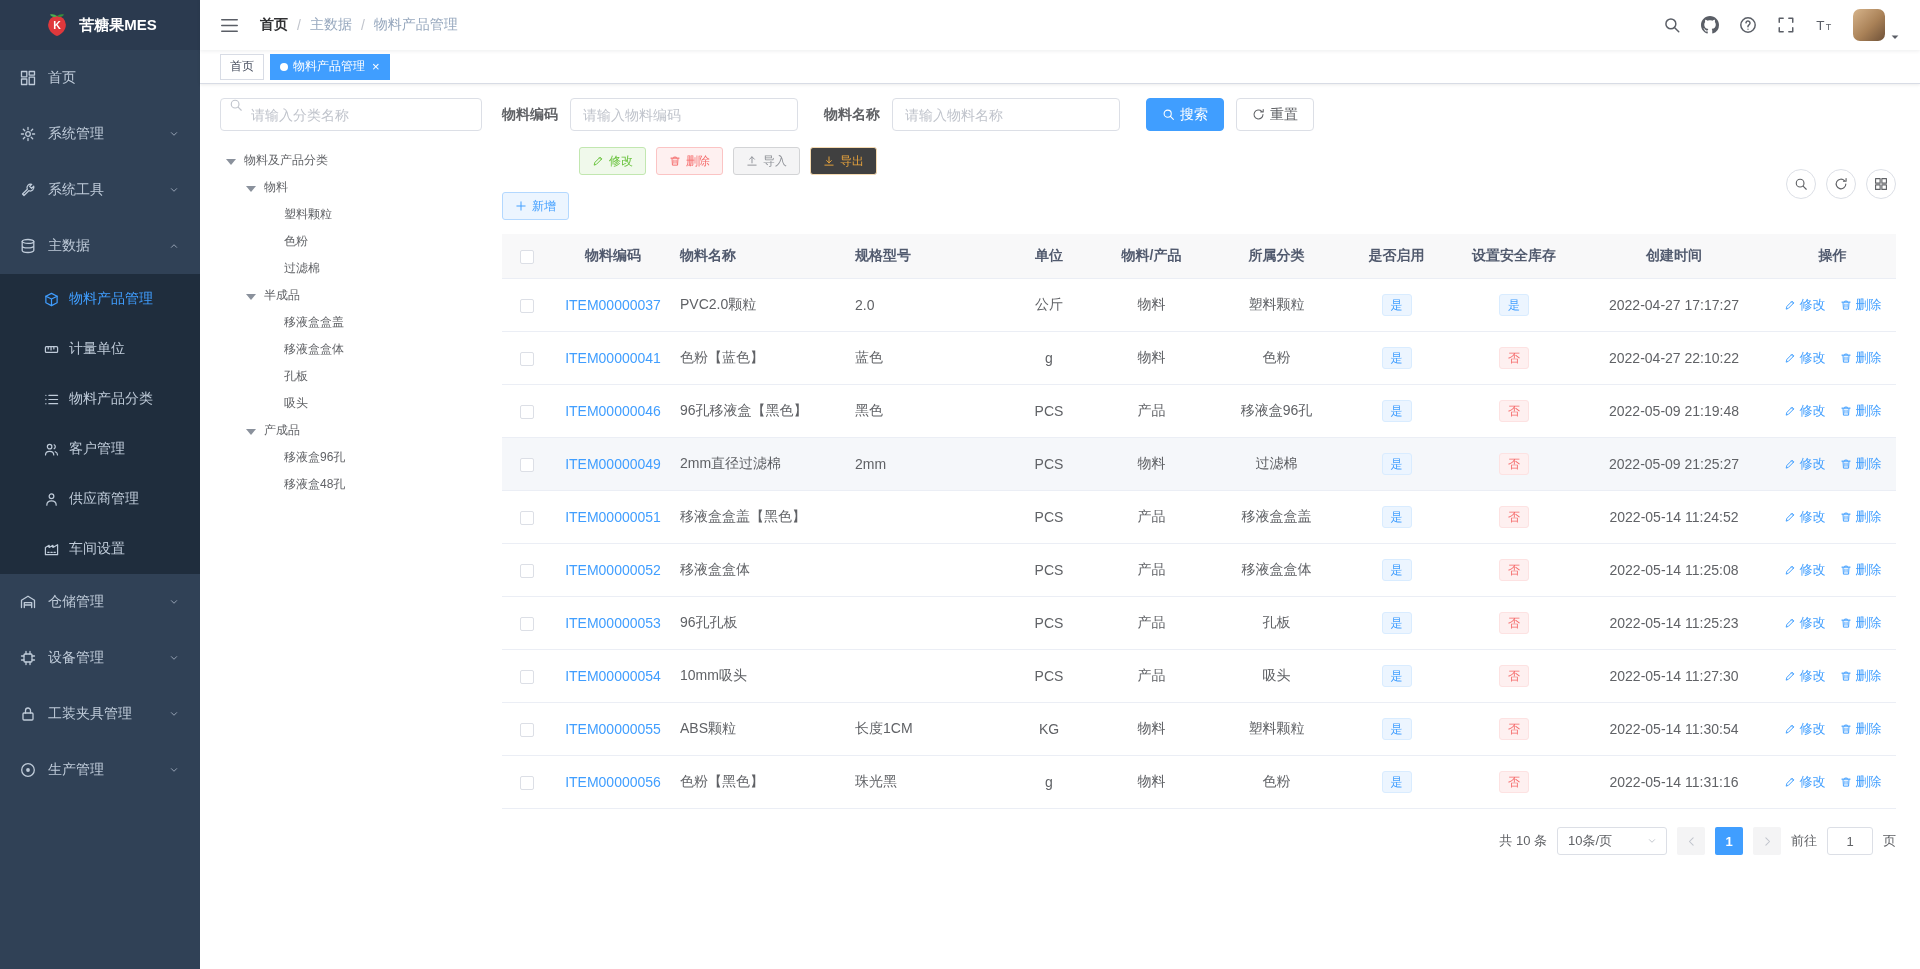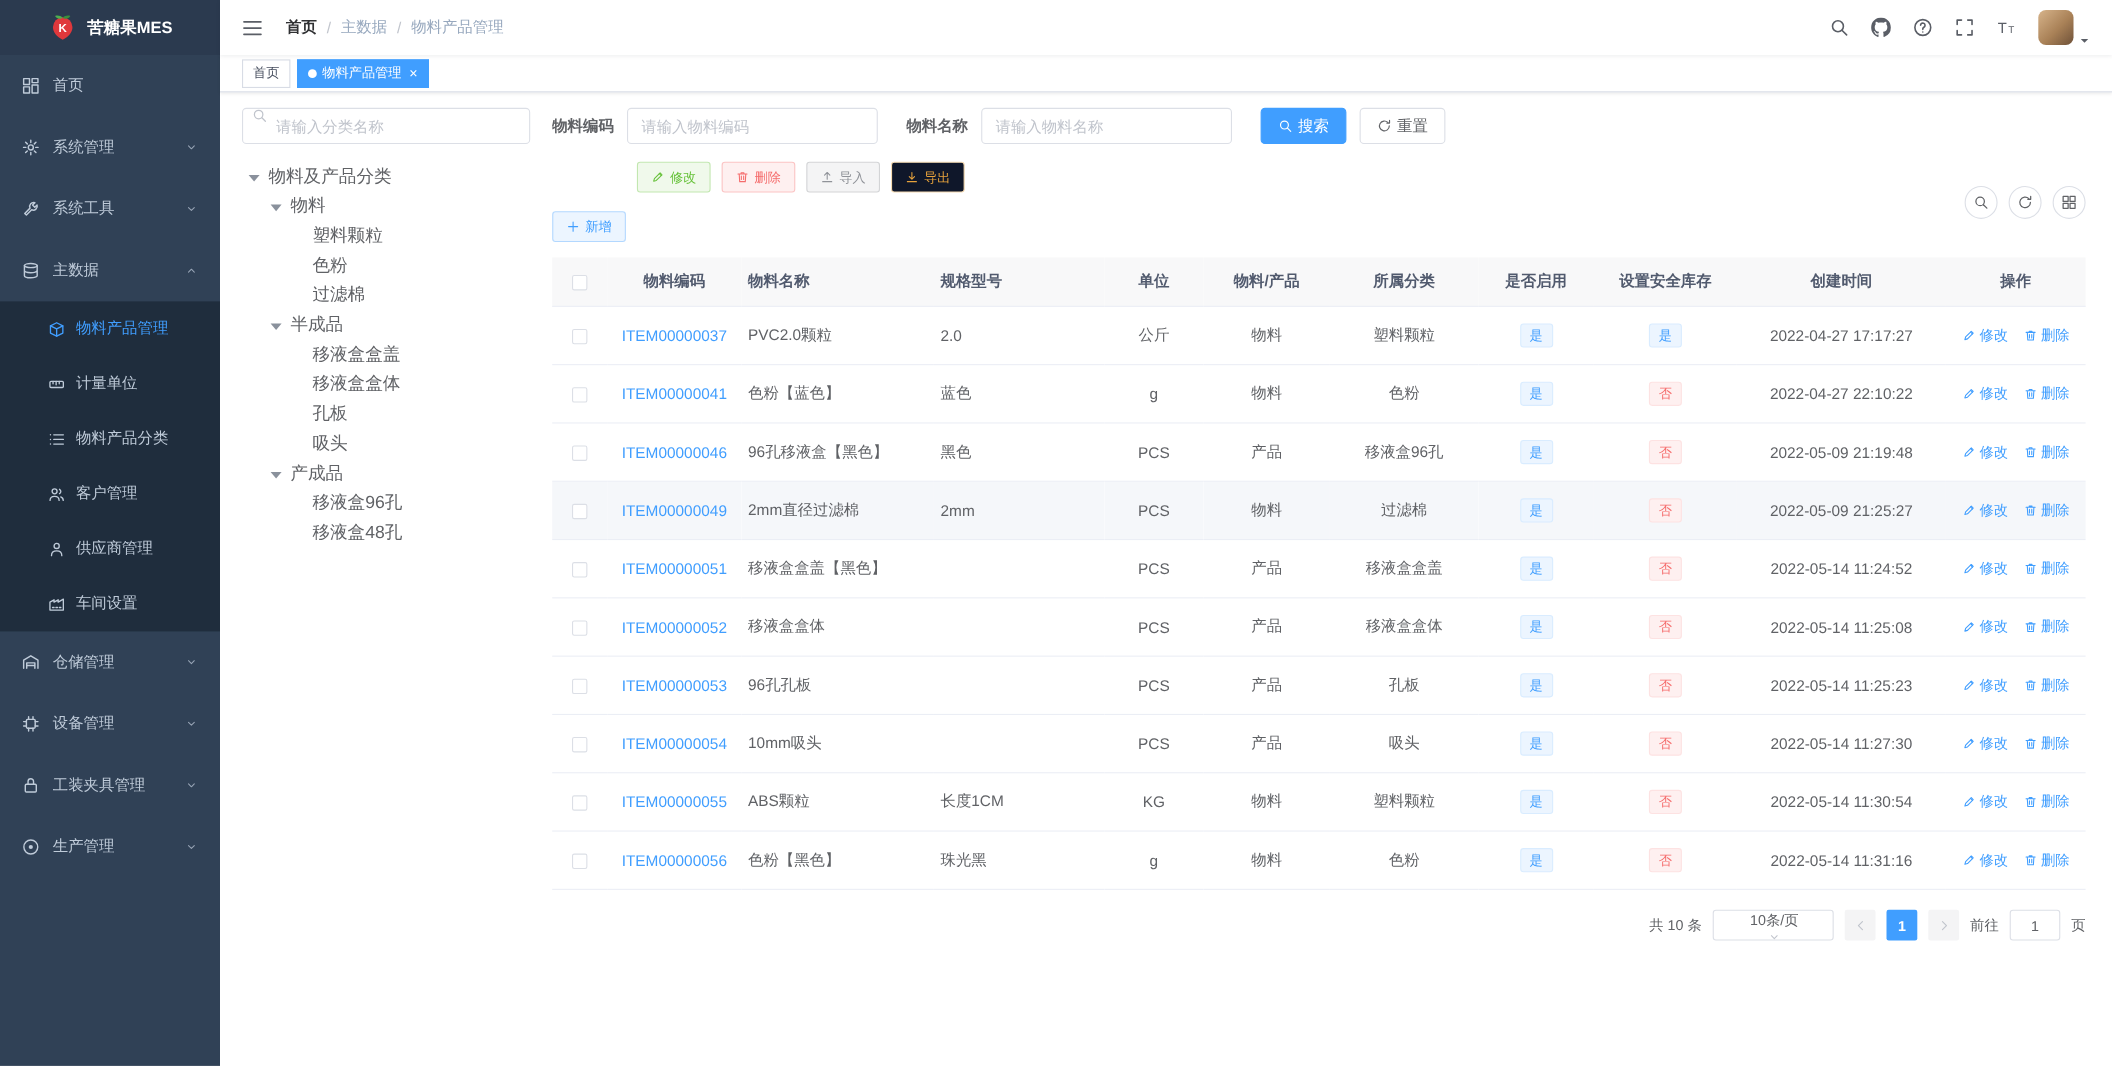--- a/index.html
+++ b/index.html
@@ -47,21 +47,21 @@
   .content { flex:1; min-height:0; display:flex; gap:20px; padding:14px 24px 0 20px; background:#fff; }
 
   
   .cat-panel { width:262px; flex-shrink:0; }
   .input { position:relative; display:flex; }
   .input input { width:100%; height:33px; border:1px solid #dcdfe6; border-radius:4px; padding:0 12px; font-size:14px; color:#606266; outline:none; font-family:inherit; background:#fff; }
   .input input::placeholder { color:#c0c4cc; }
   .input .prefix-icon { position:absolute; left:9px; font-size:14px; color:#c0c4cc; }
   .input.with-icon input { padding-left:30px; }
   .tree { margin-top:16px; }
-  .tree-node { height:27px; display:flex; align-items:center; font-size:16px; color:#606266; cursor:pointer; }
+  .tree-node { height:27px; display:flex; align-items:center; font-size:12px; color:#606266; cursor:pointer; }
   .tree-caret { width:14px; flex-shrink:0; display:inline-flex; margin-right:4px; }
   .tree-caret.open::before { content:""; border-top:6px solid #8a919c; border-left:5px solid transparent; border-right:5px solid transparent; margin-top:2px; }
   .tree-caret.leaf::before { content:""; }
 
   
   .table-panel { flex:1; min-width:0; display:flex; flex-direction:column; }
   .filter-row { display:flex; align-items:center; }
   .f-label { font-weight:700; color:#606266; margin-right:12px; font-size:14px; }
   .f-input { width:228px; margin-right:26px; }
   .btn { height:33px; display:inline-flex; align-items:center; gap:5px; padding:0 15px; border-radius:4px; font-size:14px; cursor:pointer; border:1px solid #dcdfe6; background:#fff; color:#606266; font-family:inherit; }
@@ -70,40 +70,40 @@
   .btn + .btn { margin-left:12px; }
 
   .toolbar { margin-top:16px; display:flex; align-items:center; }
   .toolbar-left { display:flex; gap:10px; }
   .tb-btn { height:28px; display:inline-flex; align-items:center; gap:5px; padding:0 12px; border-radius:3px; font-size:12px; cursor:pointer; border:1px solid; font-family:inherit; }
   .tb-btn .icon { font-size:12px; }
   .tb-primary { color:#409eff; background:#ecf5ff; border-color:#b3d8ff;margin-top:45px; }
   .tb-success { color:#67c23a; background:#f0f9eb; border-color:#c2e7b0; }
   .tb-danger  { color:#f56c6c; background:#fef0f0; border-color:#fbc4c4; }
   .tb-info    { color:#909399; background:#f4f4f5; border-color:#d3d4d6; }
-  .tb-warning { color:#e6a23c; background:#0f172a; border-color:#f5dab1; }
+  .tb-warning { color:#e6a23c; background:#404040; border-color:#f5dab1; }
   .toolbar-right { margin-left:auto; display:flex; gap:10px; }
   .circle-btn { width:30px; height:30px; border-radius:50%; border:1px solid #dcdfe6; background:#fff; color:#606266; display:inline-flex; align-items:center; justify-content:center; font-size:14px; cursor:pointer; }
 
   .data-table { margin-top:14px; width:100%; border-collapse:collapse; table-layout:fixed; }
   .data-table th { background:#f8f8f9; color:#515a6e; font-weight:700; font-size:14px; padding:13px 6px; border-bottom:1px solid #ebeef5; }
   .data-table td { color:#606266; font-size:14px; padding:15px 6px; border-bottom:1px solid #ebeef5; overflow:hidden; white-space:nowrap; }
   .data-table .c { text-align:center; }
   .data-table .l { text-align:left; }
   .data-table tr.hover-row td { background:#f5f7fa; }
   .checkbox { width:14px; height:14px; border:1px solid #dcdfe6; border-radius:2px; background:#fff; display:inline-block; vertical-align:middle; cursor:pointer; }
   .code-link { color:#409eff; text-decoration:none; cursor:pointer; }
   .tag { display:inline-block; min-width:28px; padding:2px 8px; border-radius:3px; font-size:12px; line-height:16px; }
   .tag-blue { color:#409eff; background:#ecf5ff; border:1px solid #d9ecff; }
   .tag-red  { color:#f56c6c; background:#fef0f0; border:1px solid #fde2e2; }
   .op-link { color:#409eff; font-size:13px; display:inline-flex; align-items:center; gap:4px; cursor:pointer; text-decoration:none; margin:0 7px; }
   .op-link .icon { font-size:12px; }
 
   .pagination { margin-top:18px; display:flex; align-items:center; justify-content:flex-end; gap:10px; color:#606266; font-size:13px; padding-bottom:10px; }
-  .pg-size { width:110px; height:28px; border:1px solid #dcdfe6; border-radius:3px; display:flex; align-items:center; justify-content:space-between; padding:0 8px 0 10px; color:#606266; cursor:pointer; background:#fff;flex-direction:column; }
+  .pg-size { width:110px; height:28px; border:1px solid #dcdfe6; border-radius:3px; display:flex; align-items:center; justify-content:space-between; padding:0 8px 0 10px; color:#606266; cursor:pointer; background:#fff; }
   .pg-size .icon { color:#c0c4cc; font-size:12px; }
   .pg-btn { min-width:28px; height:28px; border:none; border-radius:2px; background:#f4f4f5; color:#c0c4cc; display:inline-flex; align-items:center; justify-content:center; font-size:13px; cursor:pointer; font-family:inherit; }
   .pg-btn.pg-active { background:#409eff; color:#fff; font-weight:700; }
   .pg-input { width:46px; height:28px; border:1px solid #dcdfe6; border-radius:3px; text-align:center; font-size:13px; color:#606266; outline:none; font-family:inherit; }
 </style>
 </head>
 <body>
 
 <div class="app">
 

